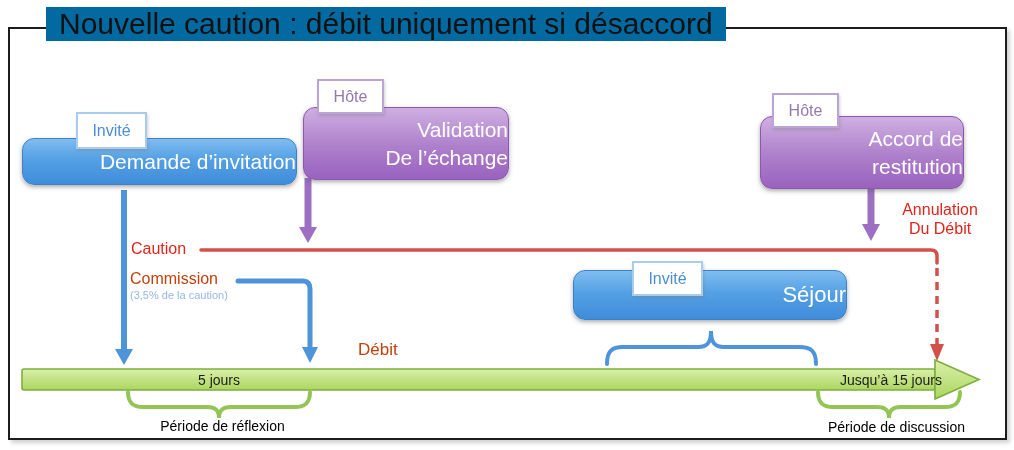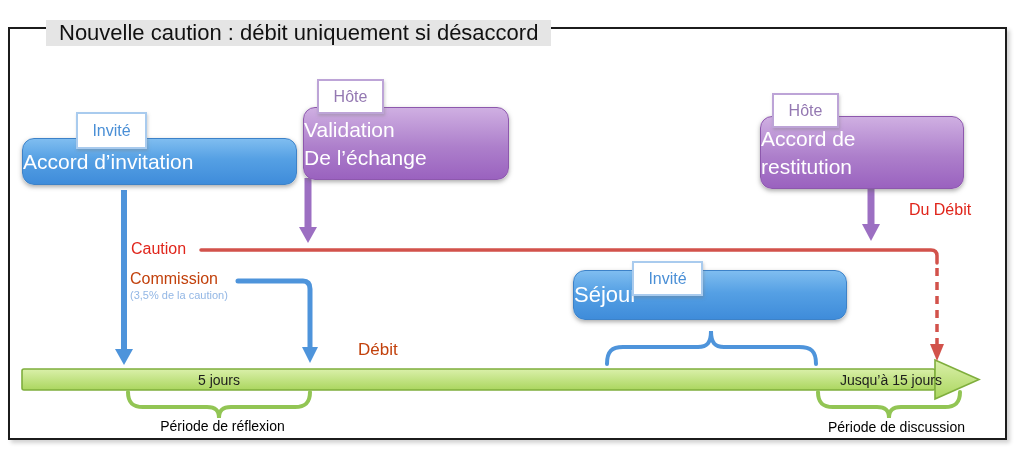--- a/index.html
+++ b/index.html
@@ -1,25 +1,25 @@
 <!DOCTYPE html>
 <html><head>
 <meta charset="utf-8">
 <style>
   html,body{margin:0;padding:0;background:#ffffff;}
   .stage{position:relative;width:1014px;height:450px;background:#ffffff;overflow:hidden;
          font-family:"Liberation Sans", sans-serif;}
   .frame{position:absolute;left:8px;top:27px;width:995px;height:409px;
          border:2px solid #1c1c1c;background:transparent;
          box-shadow:3px 3px 4px rgba(0,0,0,0.18);}
-  .title{position:absolute;left:46px;top:20px;background:#e5e5e5;padding:0 13px;
-         font-size:22px;color:#111;white-space:nowrap;z-index:6;}
+  .title{position:absolute;left:46px;top:7px;background:#0369a1;padding:0 13px;
+         font-size:30px;color:#111;white-space:nowrap;z-index:6;}
   .overlay{position:absolute;left:0;top:0;z-index:1;pointer-events:none;}
   .pbox{position:absolute;z-index:2;border-radius:12px;color:#fff;text-align:center;
-        display:flex;flex-direction:column;justify-content:center;align-items:flex-start;
+        display:flex;flex-direction:column;justify-content:center;align-items:flex-end;
         box-shadow:0 2px 4px rgba(90,90,90,0.5);}
   .blue-box{background:linear-gradient(180deg,#7fbdf0 0%,#55a0e4 45%,#3f8cda 100%);
         border:1px solid #3d82c8;}
   .purple-box{background:linear-gradient(180deg,#cfafe2 0%,#ad7fcb 55%,#9a62bf 100%);
         border:1px solid #8d58ad;}
   .box-line{font-size:21px;line-height:28px;white-space:nowrap;}
   .box-line-single{font-size:21px;white-space:nowrap;}
   .tag{position:absolute;z-index:3;background:#ffffff;display:flex;align-items:center;
        justify-content:center;font-size:16px;white-space:nowrap;
        box-shadow:1px 2px 3px rgba(120,120,120,0.35);}
@@ -70,21 +70,21 @@
 
     <line x1="871" y1="188" x2="871" y2="225" stroke="#9c6fc2" stroke-width="7"></line>
     <polygon points="862,224 880,224 871,241" fill="#9c6fc2"></polygon>
 
     <path d="M201,250 L931,250 Q937,250 937,256 L937,263" fill="none" stroke="#d2524b" stroke-width="3.5" stroke-linecap="round"></path>
     <line x1="937" y1="268" x2="937" y2="345" stroke="#d2524b" stroke-width="3.5" stroke-dasharray="8 6"></line>
     <polygon points="930,344 944,344 937,361" fill="#d2524b"></polygon>
   </svg>
 
   <div class="pbox blue-box" style="left:22px;top:138px;width:273px;height:45px;">
-    <span class="box-line-single">Accord d’invitation</span>
+    <span class="box-line-single">Demande d’invitation</span>
   </div>
   <div class="tag tag-blue" style="left:40px;top:112px;width:67px;height:33px;">
     <span>Invité</span>
   </div>
 
   <div class="pbox purple-box" style="left:303px;top:107px;width:204px;height:71px;">
     <span class="box-line">Validation</span>
     <span class="box-line">De l’échange</span>
   </div>
   <div class="tag tag-purple" style="left:317px;top:79px;width:63px;height:31px;">
@@ -104,20 +104,21 @@
   </div>
   <div class="tag tag-blue" style="left:596px;top:261px;width:67px;height:31px;">
     <span>Invité</span>
   </div>
 
   <div class="ann red-text" style="left:131px;top:240px;font-size:16px;">Caution</div>
   <div class="ann lblue-text" style="left:130px;top:270px;font-size:16px;">Commission</div>
   <div class="ann" style="left:130px;top:289px;font-size:11px;color:#93b7e5;">(3,5% de la caution)</div>
   <div class="ann lblue-text" style="left:322px;top:340px;font-size:17px;margin-left:36px;">Débit</div>
   <div class="ann red-text" style="left:888px;top:200px;width:104px;text-align:center;font-size:16px;line-height:19px;">
+    <div>Annulation</div>
     <div>Du Débit</div>
   </div>
 
   <div class="bar-text" style="left:179px;top:372px;width:80px;">5 jours</div>
   <div class="bar-text" style="left:830px;top:372px;width:122px;">Jusqu’à 15 jours</div>
   <div class="period-text" style="left:140px;top:418px;width:165px;">Période de réflexion</div>
   <div class="period-text" style="left:814px;top:419px;width:165px;">Période de discussion</div>
 
 </div>
 

